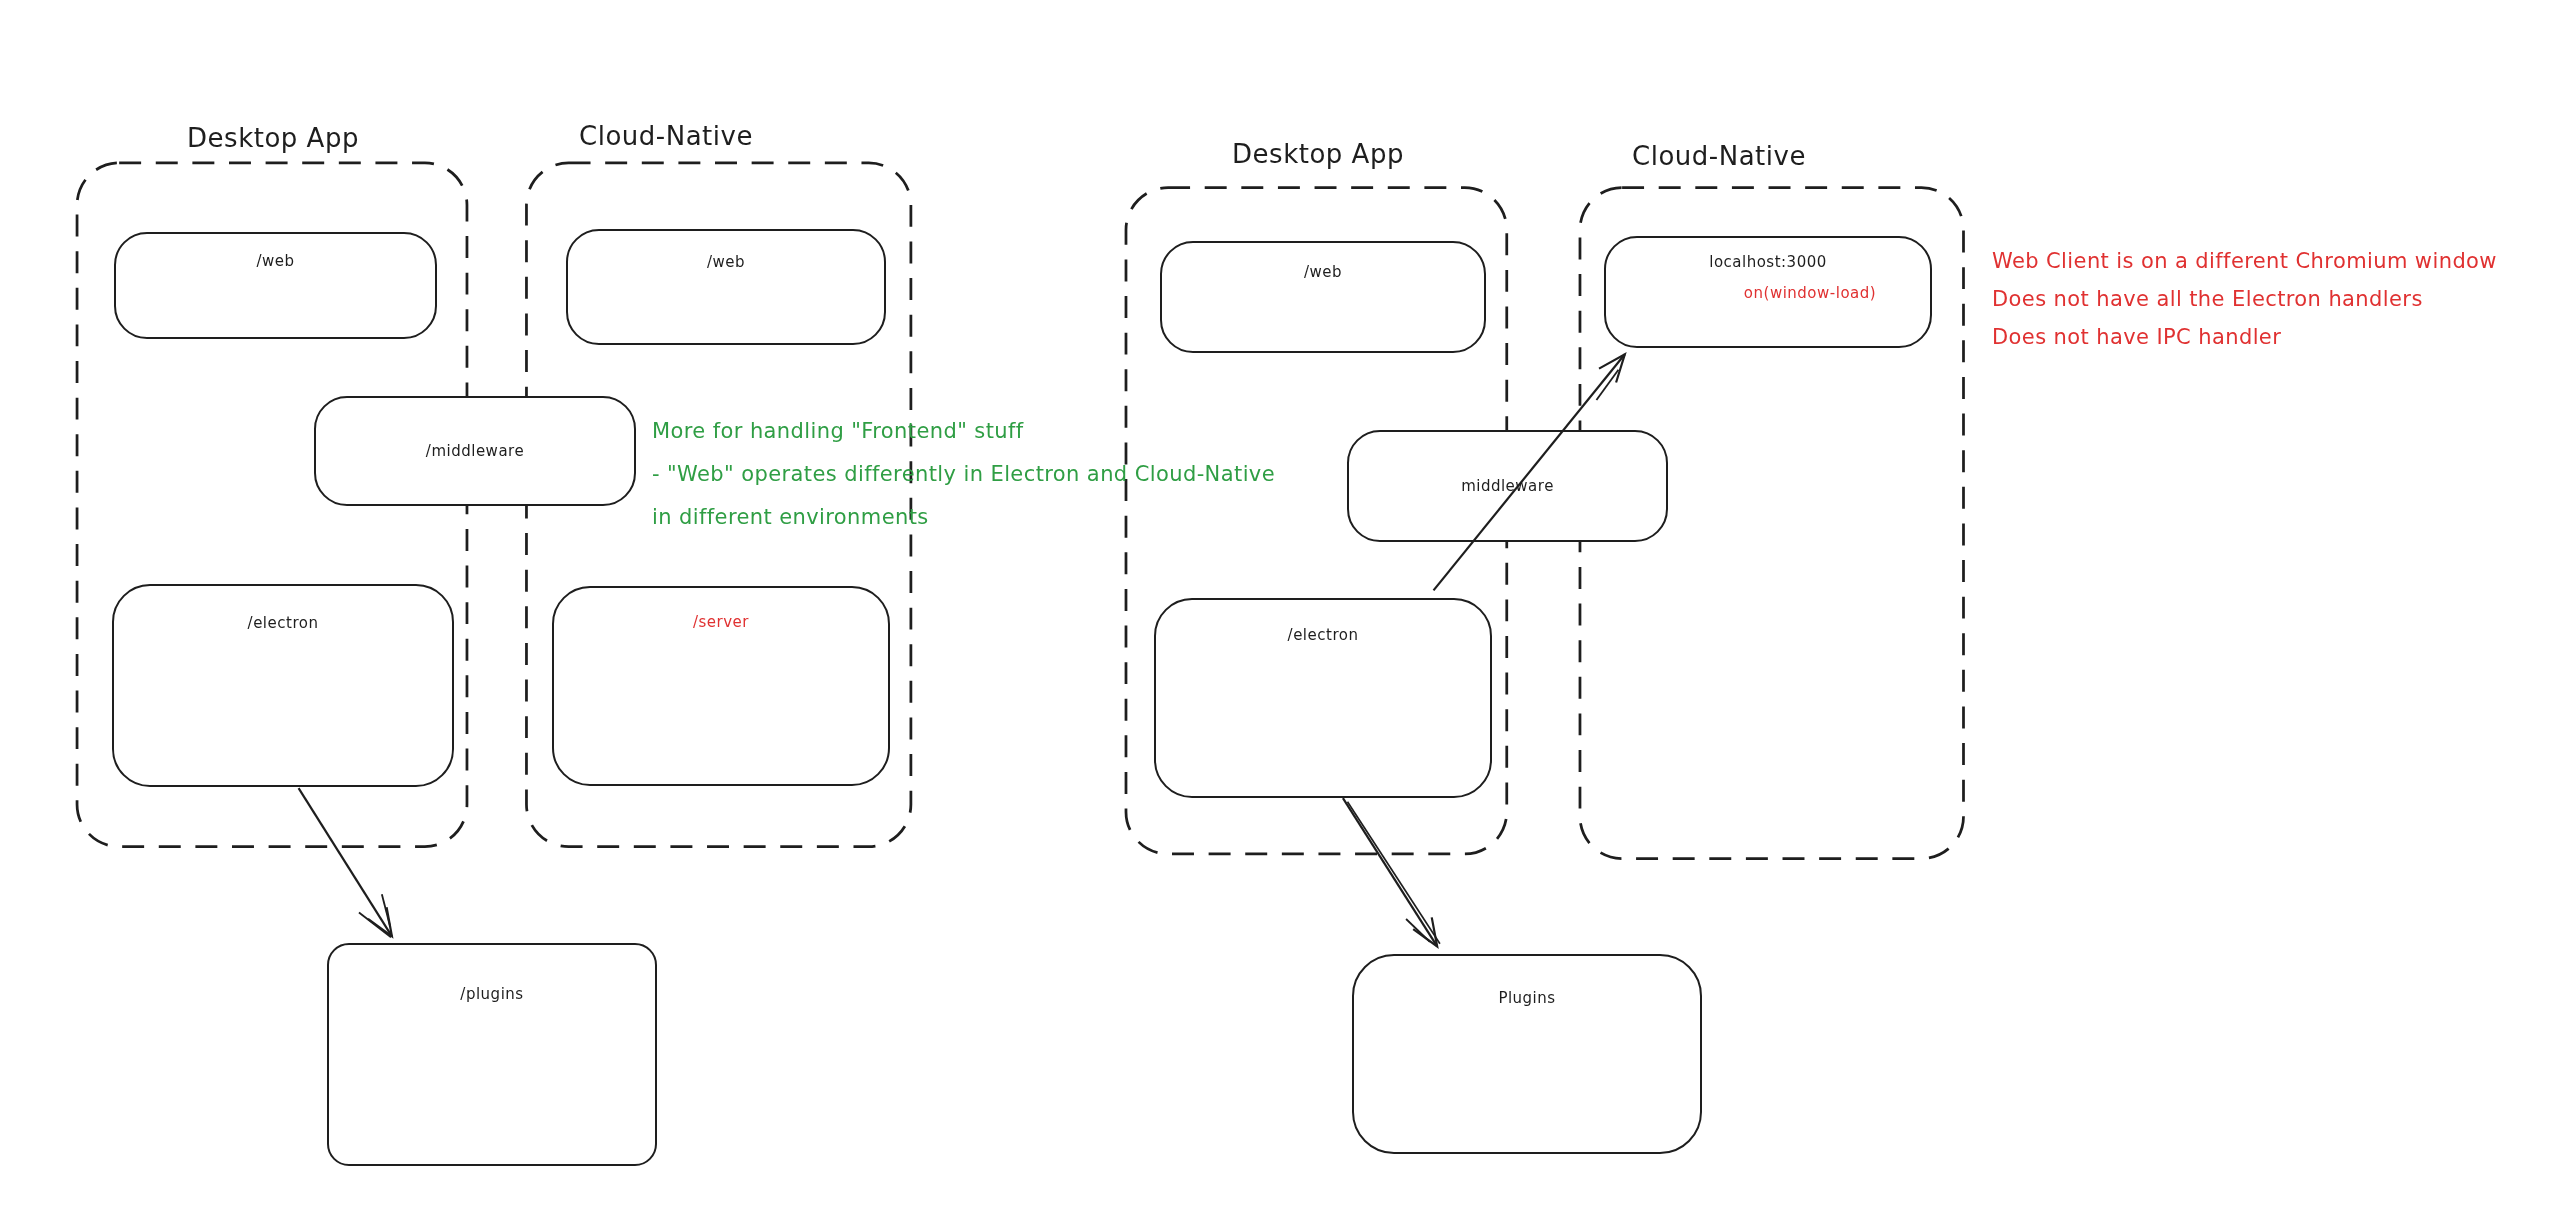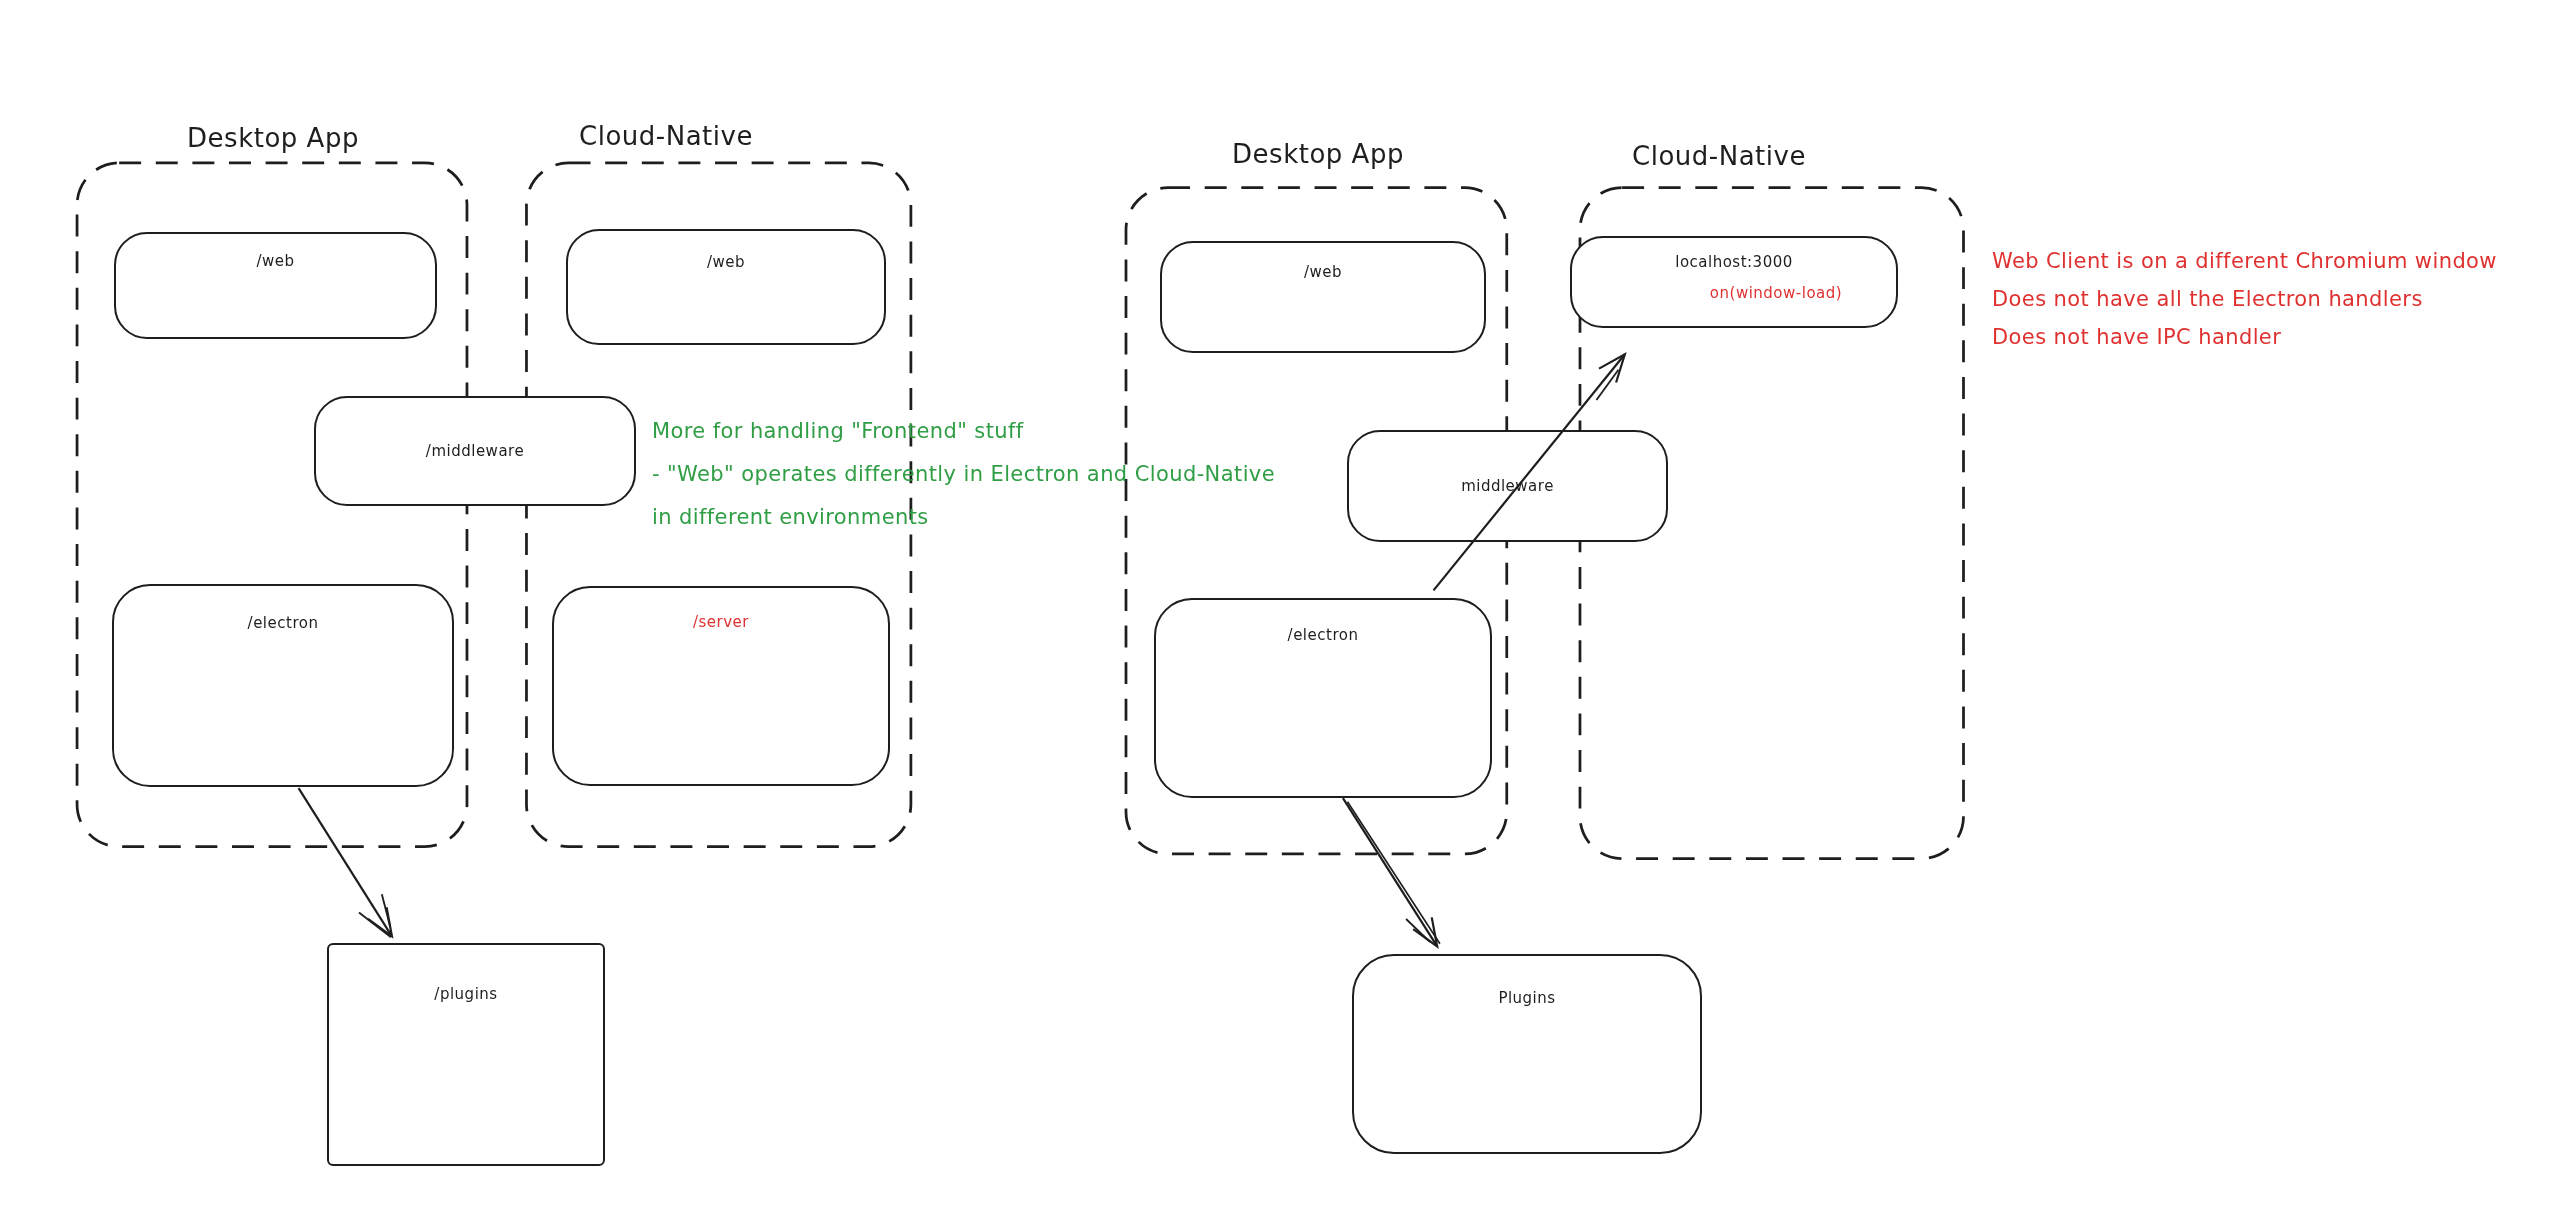--- a/index.html
+++ b/index.html
@@ -78,28 +78,28 @@
   </div>
   <div class="box vcenter" style="left:314px;top:396px;width:322px;height:110px;">
     <span class="lbl">/middleware</span>
   </div>
   <div class="box" style="left:112px;top:584px;width:342px;height:203px;border-radius:38px;">
     <span class="lbl" style="margin-top:27.5px;">/electron</span>
   </div>
   <div class="box" style="left:552px;top:586px;width:338px;height:200px;border-radius:38px;">
     <span class="lbl red" style="margin-top:25px;">/server</span>
   </div>
-  <div class="box" style="left:327px;top:943px;width:278px;height:223px;border-radius:6px;">
+  <div class="box" style="left:327px;top:943px;width:330px;height:223px;border-radius:22px;">
     <span class="lbl" style="margin-top:40px;">/plugins</span>
   </div>
 
   <div class="box" style="left:1160px;top:241px;width:326px;height:112px;">
     <span class="lbl" style="margin-top:20px;">/web</span>
   </div>
-  <div class="box" style="left:1570px;top:236px;width:328px;height:92px;">
+  <div class="box" style="left:1604px;top:236px;width:328px;height:112px;">
     <span class="lbl" style="margin-top:14.6px;">localhost:3000</span>
     <span class="sub">on(window-load)</span>
   </div>
   <div class="box vcenter" style="left:1347px;top:406px;width:321px;height:112px;margin-top:24px;">
     <span class="lbl">middleware</span>
   </div>
   <div class="box" style="left:1154px;top:598px;width:338px;height:200px;border-radius:38px;">
     <span class="lbl" style="margin-top:26px;">/electron</span>
   </div>
   <div class="box" style="left:1352px;top:954px;width:350px;height:200px;border-radius:42px;">

